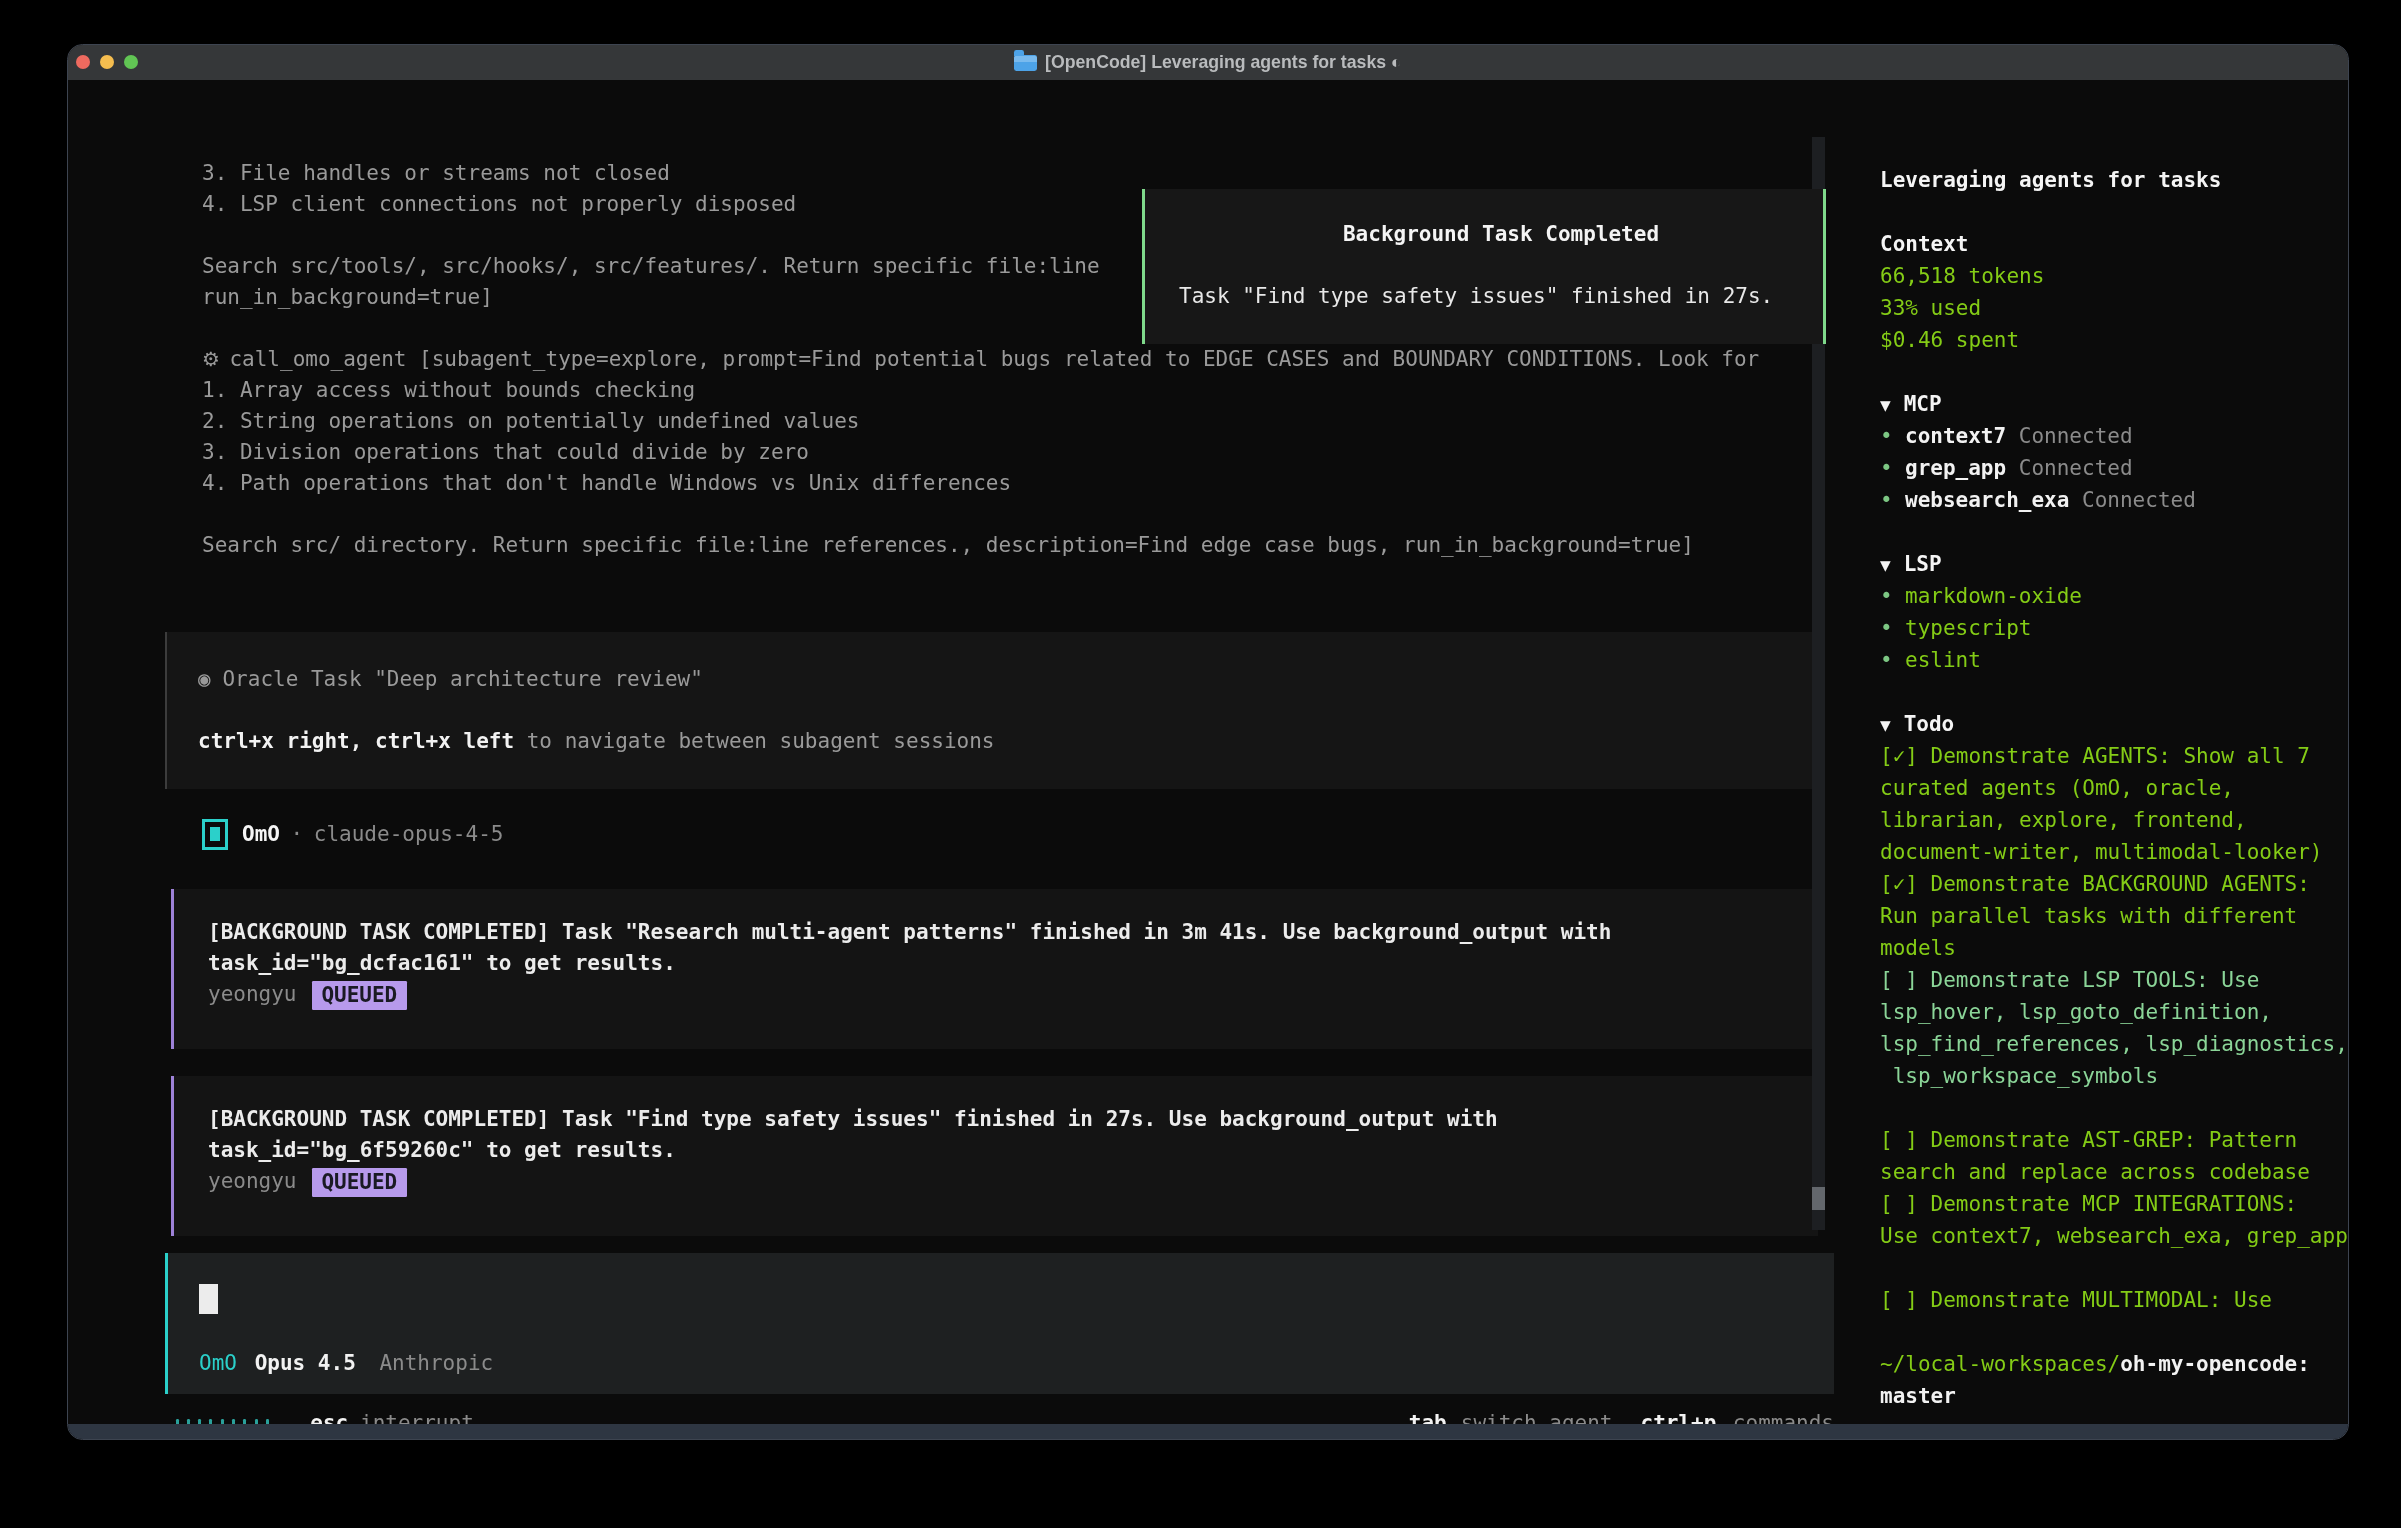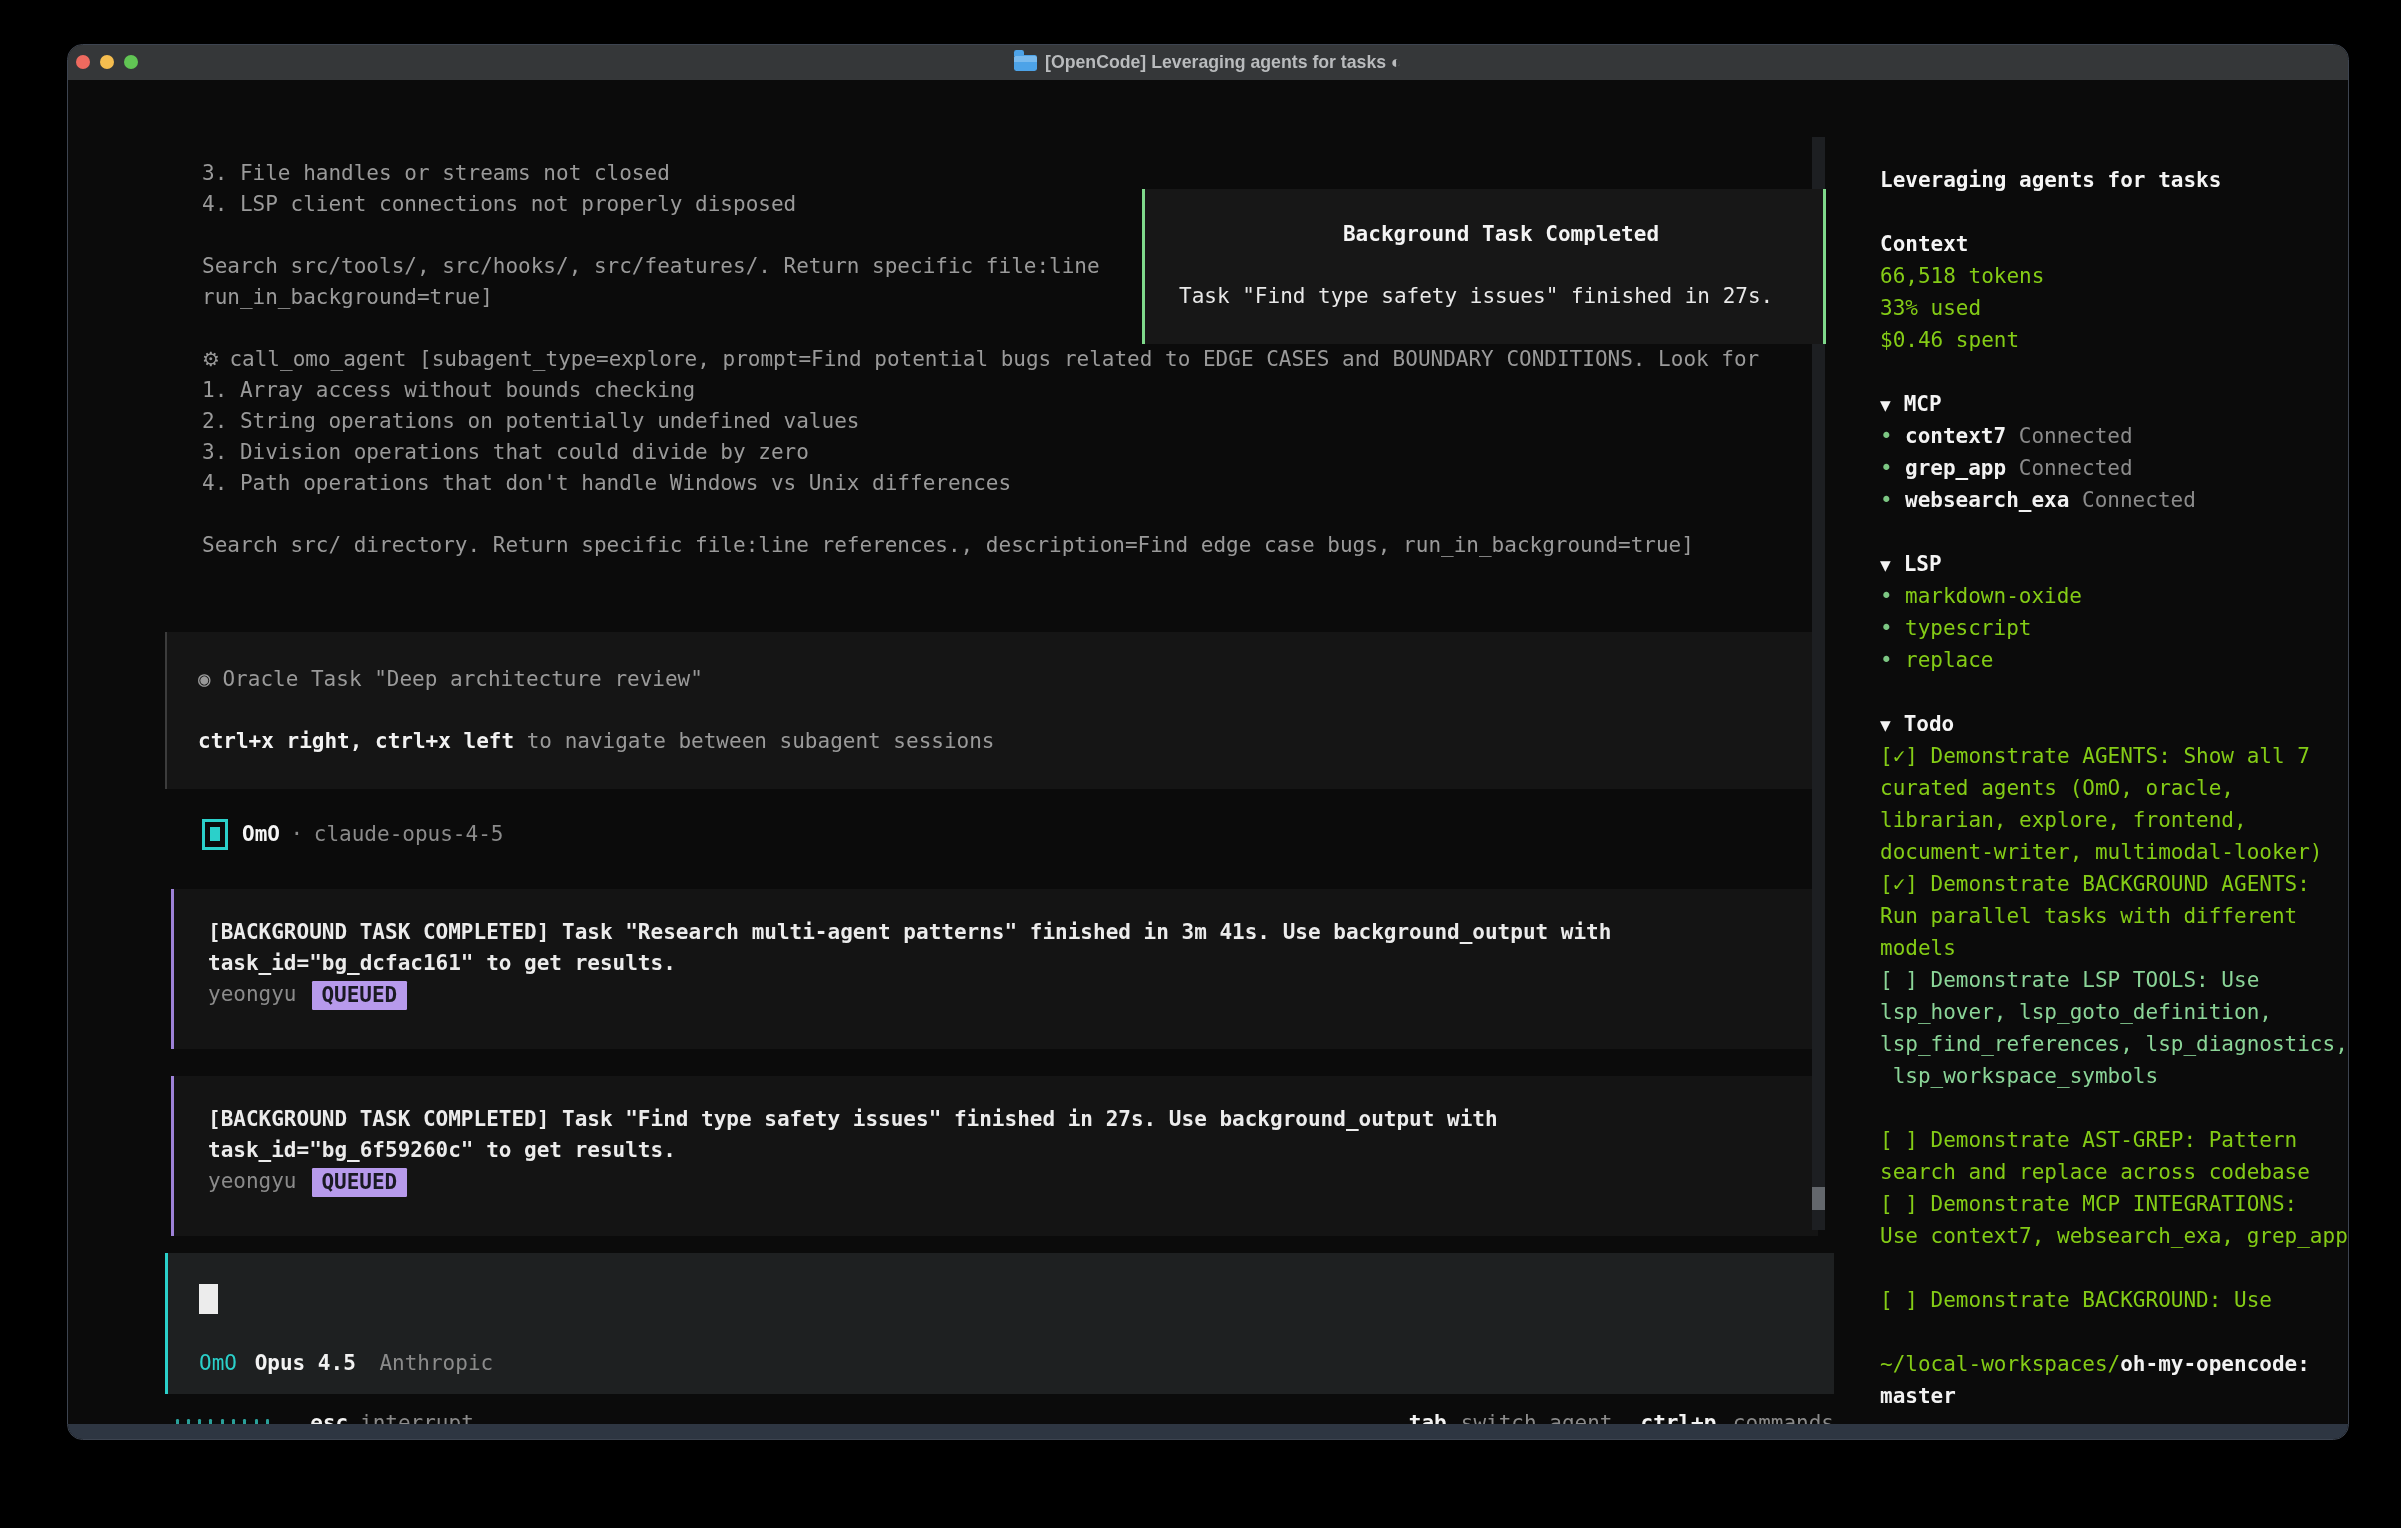--- a/index.html
+++ b/index.html
@@ -209,41 +209,41 @@
         <div class="sl"><span class="s-gray">$0.46 spent</span></div>
         <div class="sl"></div>
         <div class="sl"><span class="s-arrow">▼</span><span class="s-title">MCP</span></div>
         <div class="sl"><span class="s-bullet">•</span><span class="s-name">context7</span><span class="s-status"> Connected</span></div>
         <div class="sl"><span class="s-bullet">•</span><span class="s-name">grep_app</span><span class="s-status"> Connected</span></div>
         <div class="sl"><span class="s-bullet">•</span><span class="s-name">websearch_exa</span><span class="s-status"> Connected</span></div>
         <div class="sl"></div>
         <div class="sl"><span class="s-arrow">▼</span><span class="s-title">LSP</span></div>
         <div class="sl"><span class="s-bullet">•</span><span class="s-gray">markdown-oxide</span></div>
         <div class="sl"><span class="s-bullet">•</span><span class="s-gray">typescript</span></div>
-        <div class="sl"><span class="s-bullet">•</span><span class="s-gray">replace</span></div>
+        <div class="sl"><span class="s-bullet">•</span><span class="s-gray">eslint</span></div>
         <div class="sl"></div>
         <div class="sl"><span class="s-arrow">▼</span><span class="s-title">Todo</span></div>
         <div class="sl"><span class="s-gray">[✓] Demonstrate AGENTS: Show all 7</span></div>
         <div class="sl"><span class="s-gray">curated agents (OmO, oracle,</span></div>
         <div class="sl"><span class="s-gray">librarian, explore, frontend,</span></div>
         <div class="sl"><span class="s-gray">document-writer, multimodal-looker)</span></div>
         <div class="sl"><span class="s-gray">[✓] Demonstrate BACKGROUND AGENTS:</span></div>
         <div class="sl"><span class="s-gray">Run parallel tasks with different</span></div>
         <div class="sl"><span class="s-gray">models</span></div>
         <div class="sl"><span class="s-green">[ ] Demonstrate LSP TOOLS: Use</span></div>
         <div class="sl"><span class="s-green">lsp_hover, lsp_goto_definition,</span></div>
         <div class="sl"><span class="s-green">lsp_find_references, lsp_diagnostics,</span></div>
         <div class="sl"><span class="s-green"> lsp_workspace_symbols</span></div>
         <div class="sl"></div>
         <div class="sl"><span class="s-gray">[ ] Demonstrate AST-GREP: Pattern</span></div>
         <div class="sl"><span class="s-gray">search and replace across codebase</span></div>
         <div class="sl"><span class="s-gray">[ ] Demonstrate MCP INTEGRATIONS:</span></div>
         <div class="sl"><span class="s-gray">Use context7, websearch_exa, grep_app</span></div>
         <div class="sl"></div>
-        <div class="sl"><span class="s-gray">[ ] Demonstrate BACKGROUND: Use</span></div>
+        <div class="sl"><span class="s-gray">[ ] Demonstrate MULTIMODAL: Use</span></div>
         <div class="sl"></div>
         <div class="sl"><span class="s-gray">~/local-workspaces/</span><span class="s-bold">oh-my-opencode:</span></div>
         <div class="sl"><span class="s-bold">master</span></div>
         <div class="sl"></div>
       </div>
 
     <div class="bottombar"></div>
   </div>
 </div>
 

